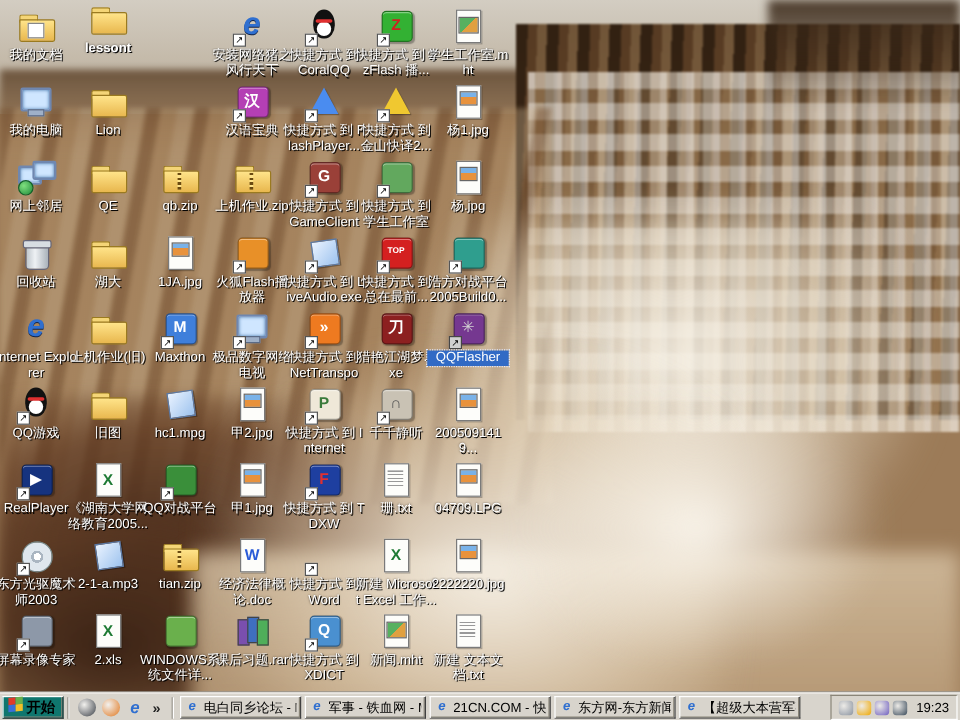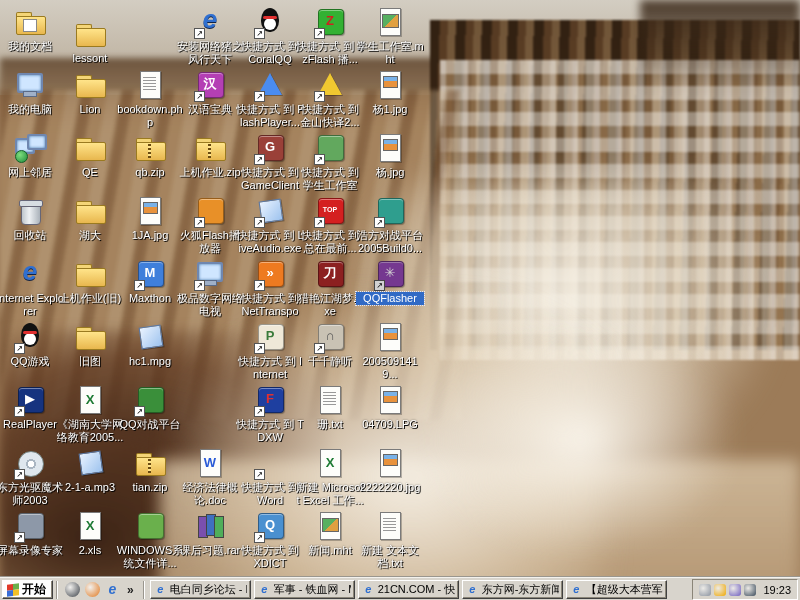--- a/index.html
+++ b/index.html
@@ -80,22 +80,22 @@
   .b2{left:13px;top:4px;background:#3f6fc0;}
   .b3{left:21px;top:6px;background:#4fae5a;}
   .tri{position:absolute;left:5px;top:4px;width:0;height:0;border-left:12px solid transparent;border-right:12px solid transparent;border-bottom:22px solid #4a8cf0;filter:drop-shadow(1px 1px 0 rgba(0,0,0,.3));}
   .appbox{position:absolute;left:5px;top:3px;width:24px;height:24px;border-radius:4px;border:1px solid rgba(0,0,0,.35);box-shadow:inset 0 1px 0 rgba(255,255,255,.4),1px 1px 1px rgba(0,0,0,.3);}
   .app-letter{position:absolute;left:5px;top:3px;width:24px;height:24px;line-height:24px;text-align:center;font-weight:bold;font-size:13px;color:#fff;}
   .sc-arrow{position:absolute;left:1px;bottom:-1px;width:9px;height:9px;background:#fff;border:1px solid #555;font-size:8px;line-height:9px;color:#000;z-index:5;text-align:center;}
 
   
   #taskbar{position:absolute;left:0;top:577px;width:800px;height:23px;background:#d8d4cc;
     border-top:1px solid #f4f2ee;box-shadow:0 -1px 0 #9a968e;display:flex;align-items:center;z-index:20;}
-  #start-button{display:flex;align-items:center;gap:3px;height:19px;margin-left:2px;padding:0 6px 0 4px;
-    background:#ffffff;border:1px solid;border-color:#fff #404040 #404040 #fff;box-shadow:inset -1px -1px 0 #8a8578;
+  #start-button{display:flex;align-items:flex-start;gap:3px;height:19px;margin-left:2px;padding:0 6px 0 4px;
+    background:#0f766e;border:1px solid;border-color:#fff #404040 #404040 #fff;box-shadow:inset -1px -1px 0 #8a8578;
     font-weight:bold;font-size:12px;color:#000;}
   .flag{width:12px;height:12px;display:grid;grid-template-columns:6px 6px;grid-template-rows:6px 6px;transform:skewY(-6deg);}
   .flag span:nth-child(1){background:#e03a2a;} .flag span:nth-child(2){background:#6ab04c;}
   .flag span:nth-child(3){background:#3a6fd8;} .flag span:nth-child(4){background:#f2c028;}
   .tb-sep{width:1px;height:18px;background:#9a968e;border-right:1px solid #fff;margin:0 3px;}
   #quick-launch{display:flex;align-items:center;gap:5px;padding:0 4px;}
   .ql-icon{width:15px;height:15px;border-radius:50%;}
   .ql-chevron{font-size:12px;font-weight:bold;color:#222;padding:0 2px;}
   #task-buttons{display:flex;align-items:center;gap:3px;flex:1;overflow:hidden;padding:0 2px;}
   .task-btn{display:flex;align-items:center;gap:3px;width:101px;min-width:60px;height:19px;padding:0 3px;
@@ -128,21 +128,21 @@
 
 <div id="icons">
     <div class="icon" style="left: 0px; top: 6px;">
       <div class="glyph">
         <span class="f-tab"></span>
         <span class="f-body"></span>
         <span class="sheet-sm"></span>
       </div>
       <div class="label">我的文档</div>
     </div>
-    <div class="icon" style="left: 60px; top: 18px;">
+    <div class="icon" style="left: 60px; top: 0; font-weight: bold;">
       <div class="glyph">
         <span class="f-tab"></span>
         <span class="f-body"></span>
       </div>
       <div class="label">lessont</div>
     </div>
     <div class="icon" style="left: 180px; top: 6px;">
       <div class="glyph">
         <span class="e-glyph">e</span>
         <span class="sc-arrow">↗</span>
@@ -180,27 +180,20 @@
       </div>
       <div class="label">我的电脑</div>
     </div>
     <div class="icon" style="left: 60px; top: 69px;">
       <div class="glyph">
         <span class="f-tab"></span>
         <span class="f-body"></span>
       </div>
       <div class="label">Lion</div>
     </div>
-    <div class="icon" style="left: 120px; top: 69px;">
-      <div class="glyph">
-        <span class="sheet"></span>
-        <span class="tlines"></span>
-      </div>
-      <div class="label">bookdown.php</div>
-    </div>
     <div class="icon" style="left: 180px; top: 69px;">
       <div class="glyph">
         <span class="appbox" style="background: linear-gradient(160deg, rgb(180, 63, 180), rgb(180, 63, 180)) rgb(180, 63, 180);"></span>
         <span class="app-letter">汉</span>
         <span class="sc-arrow">↗</span>
       </div>
       <div class="label">汉语宝典</div>
     </div>
     <div class="icon" style="left: 240px; top: 69px;">
       <div class="glyph">
@@ -396,20 +389,27 @@
         <span class="f-body"></span>
       </div>
       <div class="label">旧图</div>
     </div>
     <div class="icon" style="left: 120px; top: 321px;">
       <div class="glyph">
         <span class="bfile"></span>
       </div>
       <div class="label">hc1.mpg</div>
     </div>
+    <div class="icon" style="left: 180px; top: 321px;">
+      <div class="glyph">
+        <span class="sheet"></span>
+        <span class="thumb"></span>
+      </div>
+      <div class="label">甲2.jpg</div>
+    </div>
     <div class="icon" style="left: 240px; top: 321px;">
       <div class="glyph">
         <span class="appbox" style="background: linear-gradient(160deg, rgb(239, 232, 216), rgb(239, 232, 216)) rgb(239, 232, 216);"></span>
         <span class="app-letter" style="color: rgb(58, 122, 58);">P</span>
         <span class="sc-arrow">↗</span>
       </div>
       <div class="label">快捷方式 到 Internet</div>
     </div>
     <div class="icon" style="left: 300px; top: 321px;">
       <div class="glyph">
@@ -441,20 +441,27 @@
       </div>
       <div class="label">《湖南大学网络教育2005...</div>
     </div>
     <div class="icon" style="left: 120px; top: 384px;">
       <div class="glyph">
         <span class="appbox" style="background: linear-gradient(160deg, rgb(58, 143, 58), rgb(58, 143, 58)) rgb(58, 143, 58);"></span>
         <span class="app-letter"></span>
         <span class="sc-arrow">↗</span>
       </div>
       <div class="label">QQ对战平台</div>
+    </div>
+    <div class="icon" style="left: 180px; top: 384px;">
+      <div class="glyph">
+        <span class="sheet"></span>
+        <span class="thumb"></span>
+      </div>
+      <div class="label">甲1.jpg</div>
     </div>
     <div class="icon" style="left: 240px; top: 384px;">
       <div class="glyph">
         <span class="appbox" style="background: linear-gradient(160deg, rgb(30, 63, 160), rgb(30, 63, 160)) rgb(30, 63, 160);"></span>
         <span class="app-letter" style="color: rgb(224, 48, 48);">F</span>
         <span class="sc-arrow">↗</span>
       </div>
       <div class="label">快捷方式 到 TDXW</div>
     </div>
     <div class="icon" style="left: 300px; top: 384px;">

